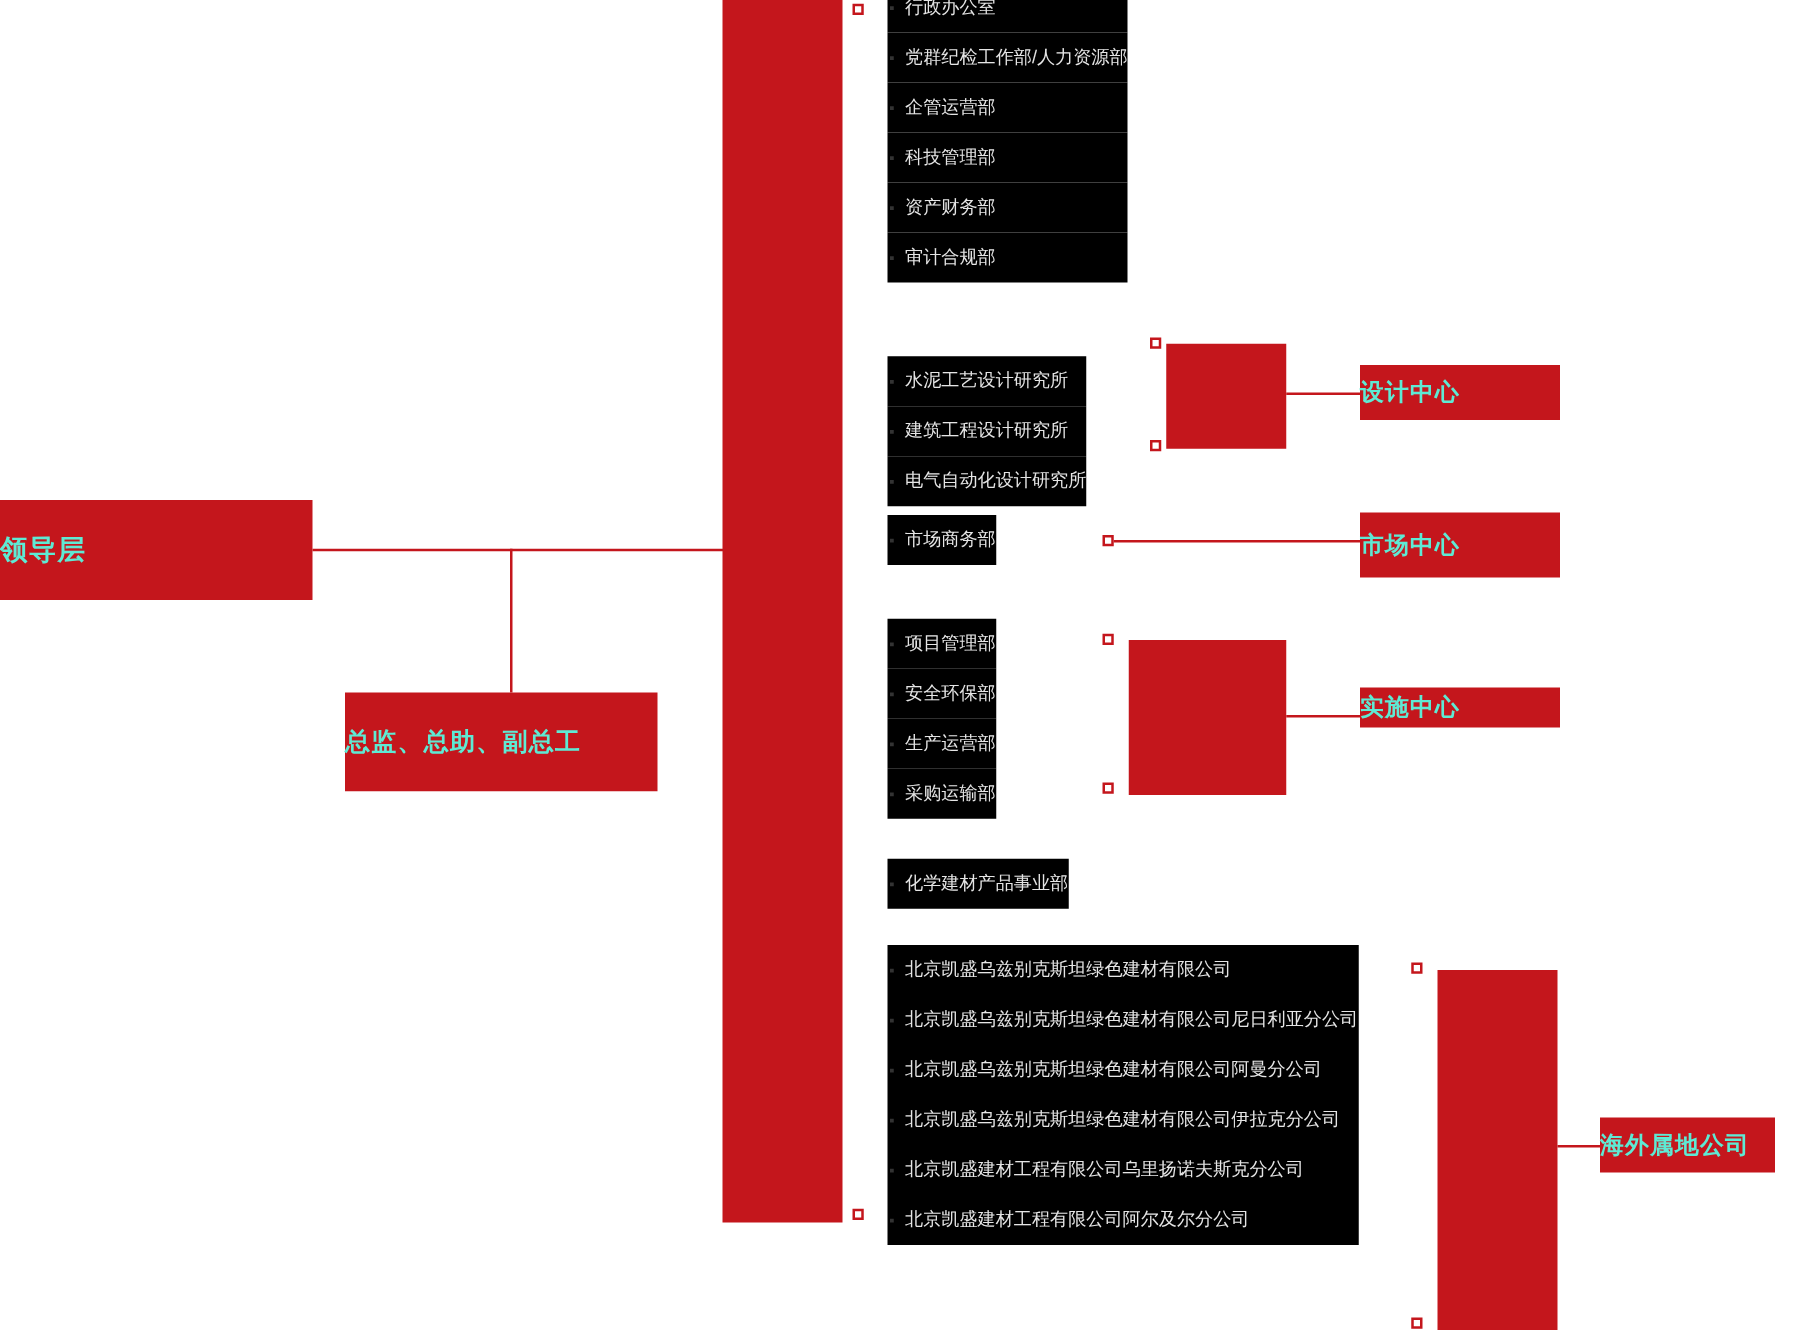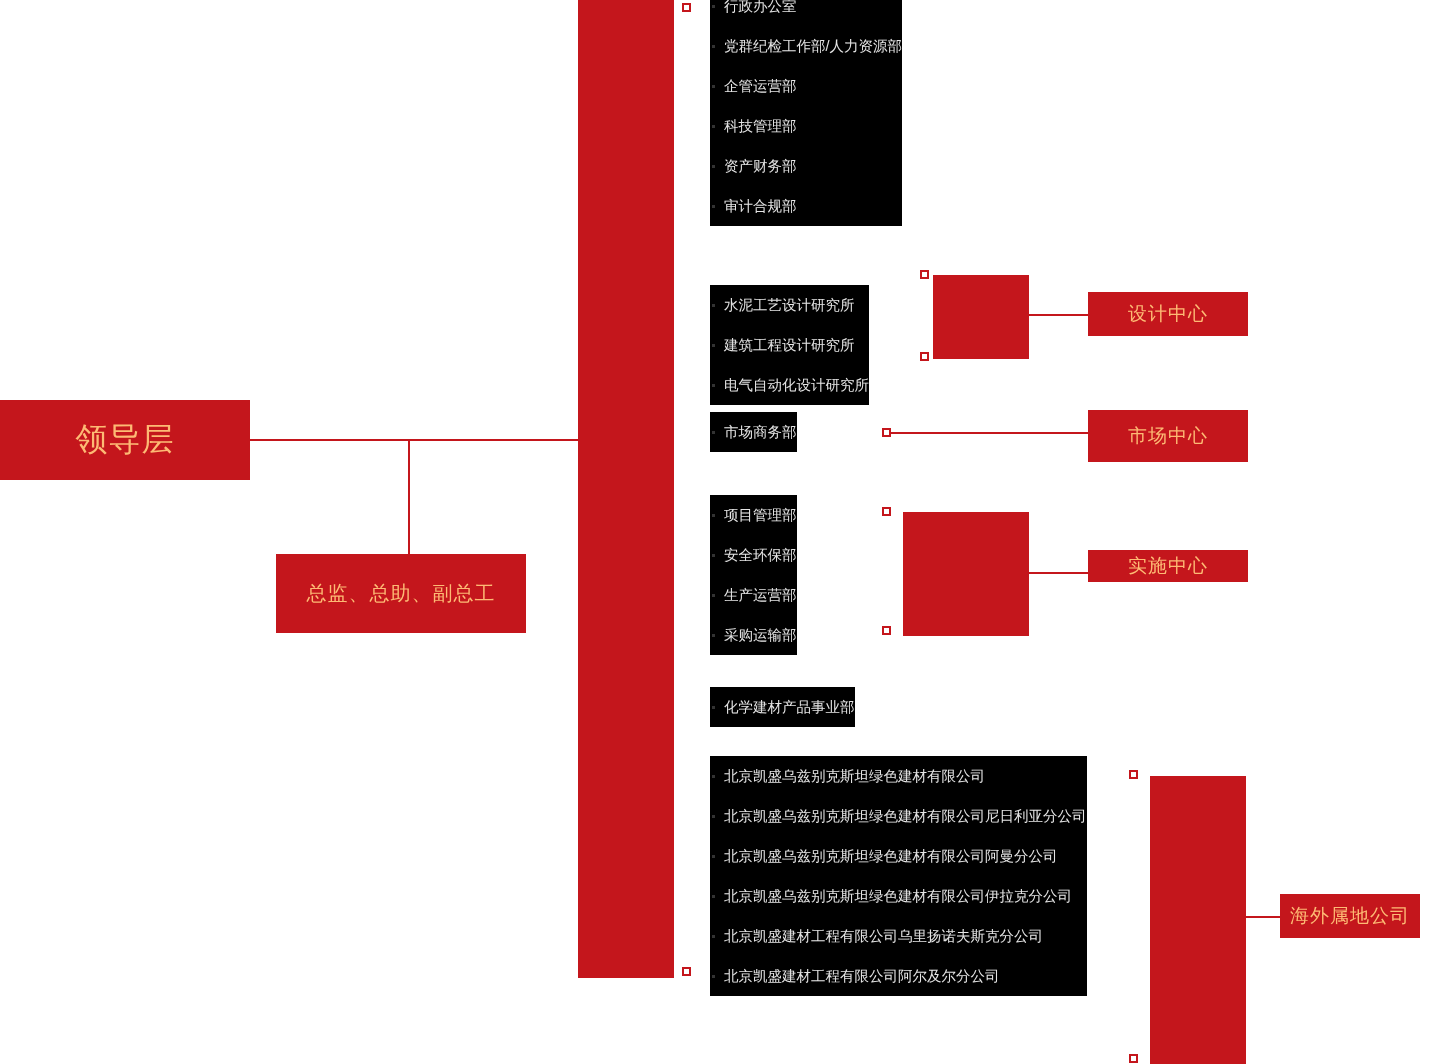--- a/index.html
+++ b/index.html
@@ -13,26 +13,25 @@
   #chart {
     position: relative;
     width: 1440px;
     height: 1064px;
     overflow: hidden;
     background: #ffffff;
   }
   .red-box {
     position: absolute;
     background: #c4161c;
-    color: #fdba74;
+    color: #5eead4;
     display: flex;
     align-items: center;
-    justify-content: center;
     text-align: center;
-    font-weight: normal;
+    font-weight: bold;
     letter-spacing: 1px;
     box-sizing: border-box;
   }
   .plain-bar {
     position: absolute;
     background: #c4161c;
   }
   .line {
     position: absolute;
     background: #c4161c;
@@ -76,21 +75,21 @@
   
   .dept-item .txt {
     position: relative;
     z-index: 2;
   }
   .title-lead {
     left: 0px;
     top: 400px;
     width: 250px;
     height: 80px;
-    font-size: 32px;
+    font-size: 22px;
   }
   .title-sup {
     left: 276px;
     top: 554px;
     width: 250px;
     height: 79px;
     font-size: 20px;
   }
   .center-label {
     width: 160px;

